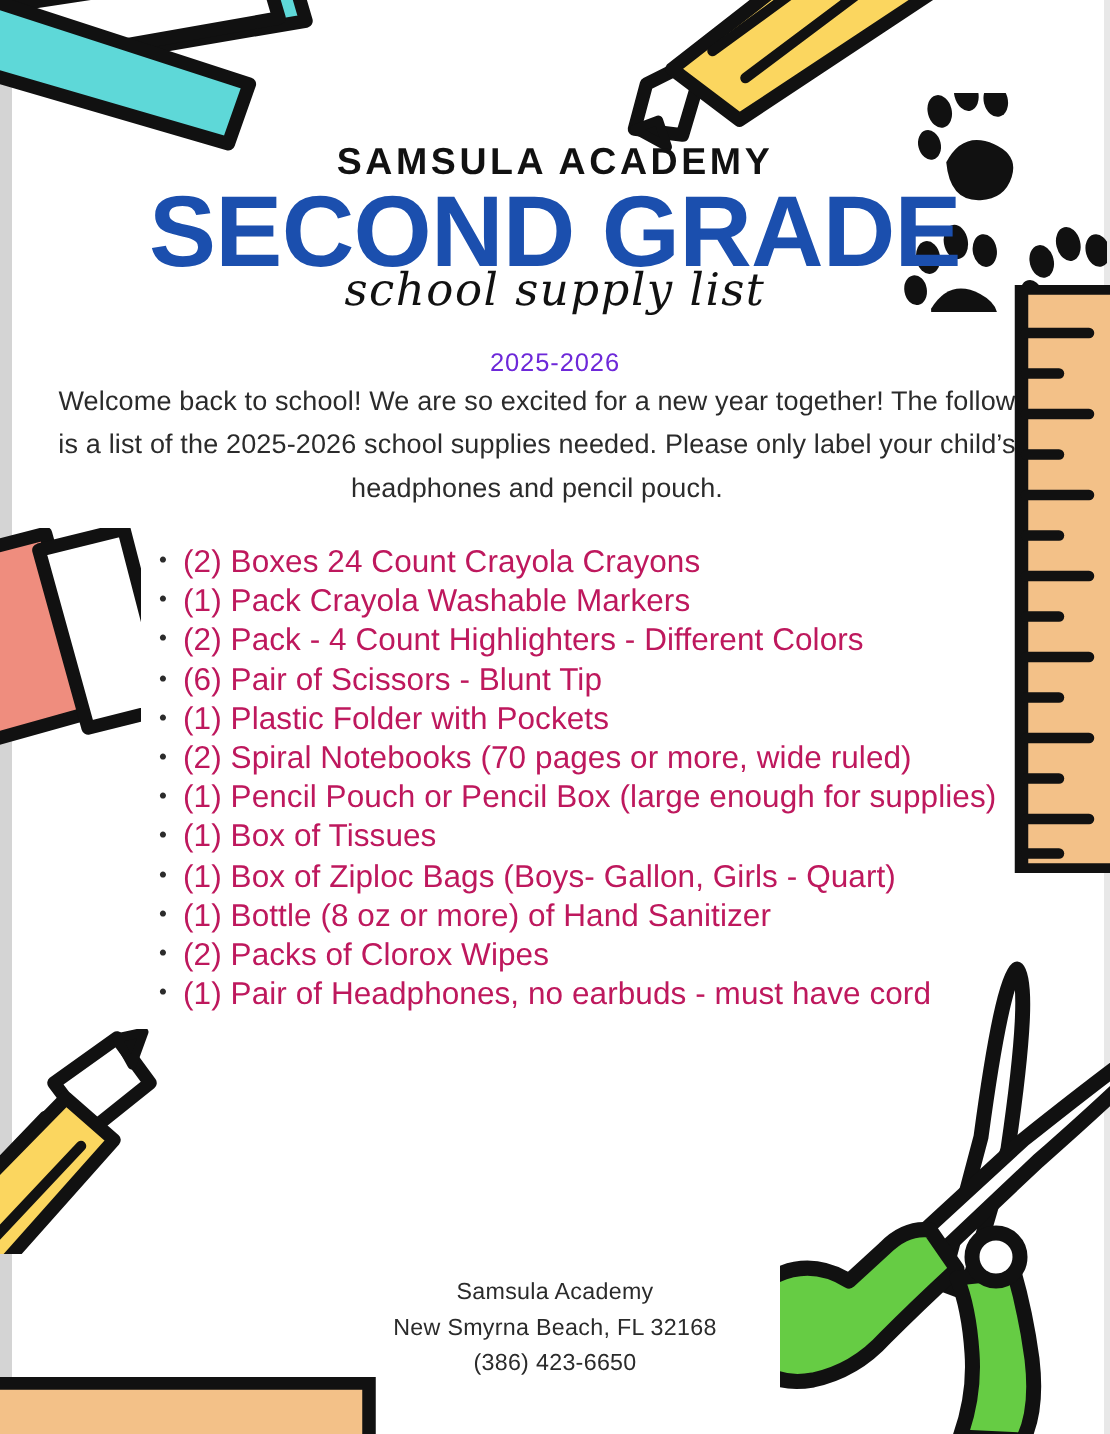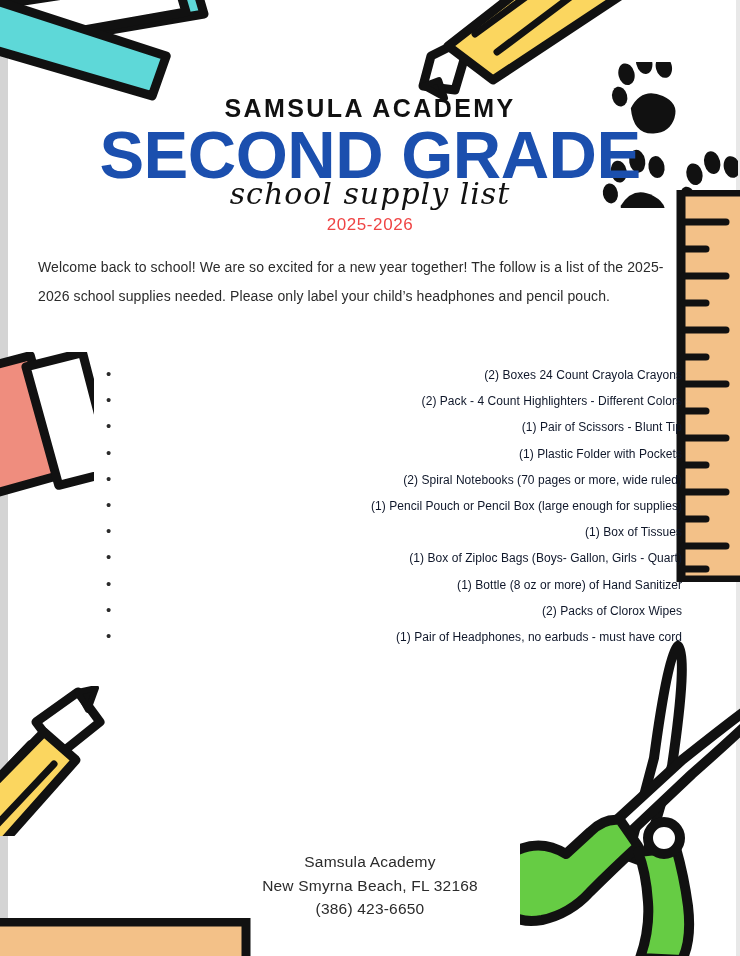--- a/index.html
+++ b/index.html
@@ -71,59 +71,58 @@
     font-family: "DejaVu Serif", serif;
     font-style: italic;
     font-size: 30px;
     color: #111111;
     line-height: 1;
     margin-top: -10px;
     letter-spacing: 1px;
   }
   .year-line {
     font-size: 17px;
-    color: #ef4444;
+    color: #6d28d9;
     letter-spacing: 0.6px;
-    margin-top: 6px;
+    margin-top: 23px;
     font-family: "Liberation Sans", sans-serif;
   }
 
   
   .intro {
     position: absolute;
     z-index: 3;
     left: 38px;
     top: 253px;
     width: 640px;
-    text-align: left;
-    font-size: 14px;
+    text-align: center;
+    font-size: 18px;
     line-height: 29px;
     color: #2b2b2b;
     letter-spacing: 0.1px;
   }
 
   
   .supply-list {
     position: absolute;
     z-index: 3;
     left: 104px;
     top: 362px;
     width: 560px;
     margin: 0;
     padding: 0 0 0 18px;
     list-style: none;
   }
   .supply-list li {
     position: relative;
-    font-size: 12px;
+    font-size: 21px;
     line-height: 26.2px;
-    color: #0f172a;
+    color: #be185d;
     letter-spacing: 0.05px;
     white-space: nowrap;
-    text-align: right;
   }
   .supply-list li::before {
     content: "\2022";
     position: absolute;
     left: -16px;
     top: -1px;
     font-size: 15px;
     color: #2b2b2b;
   }
 
@@ -264,22 +263,23 @@
     <div class="school-name">SAMSULA ACADEMY</div>
     <div class="grade-title">SECOND GRADE</div>
     <div class="script-line">school supply list</div>
     <div class="year-line">2025-2026</div>
   </div>
 
   <div class="intro">Welcome back to school! We are so excited for a new year together! The follow is a list of the 2025-2026 school supplies needed. Please only label your child’s headphones and pencil pouch.</div>
 
   <ul class="supply-list">
     <li>(2) Boxes 24 Count Crayola Crayons</li>
+    <li>(1) Pack Crayola Washable Markers</li>
     <li>(2) Pack - 4 Count Highlighters - Different Colors</li>
-    <li>(1) Pair of Scissors - Blunt Tip</li>
+    <li>(6) Pair of Scissors - Blunt Tip</li>
     <li>(1) Plastic Folder with Pockets</li>
     <li>(2) Spiral Notebooks (70 pages or more, wide ruled)</li>
     <li>(1) Pencil Pouch or Pencil Box (large enough for supplies)</li>
     <li>(1) Box of Tissues</li>
     <li>(1) Box of Ziploc Bags (Boys- Gallon, Girls - Quart)</li>
     <li>(1) Bottle (8 oz or more) of Hand Sanitizer</li>
     <li>(2) Packs of Clorox Wipes</li>
     <li>(1) Pair of Headphones, no earbuds - must have cord</li>
   </ul>
 

